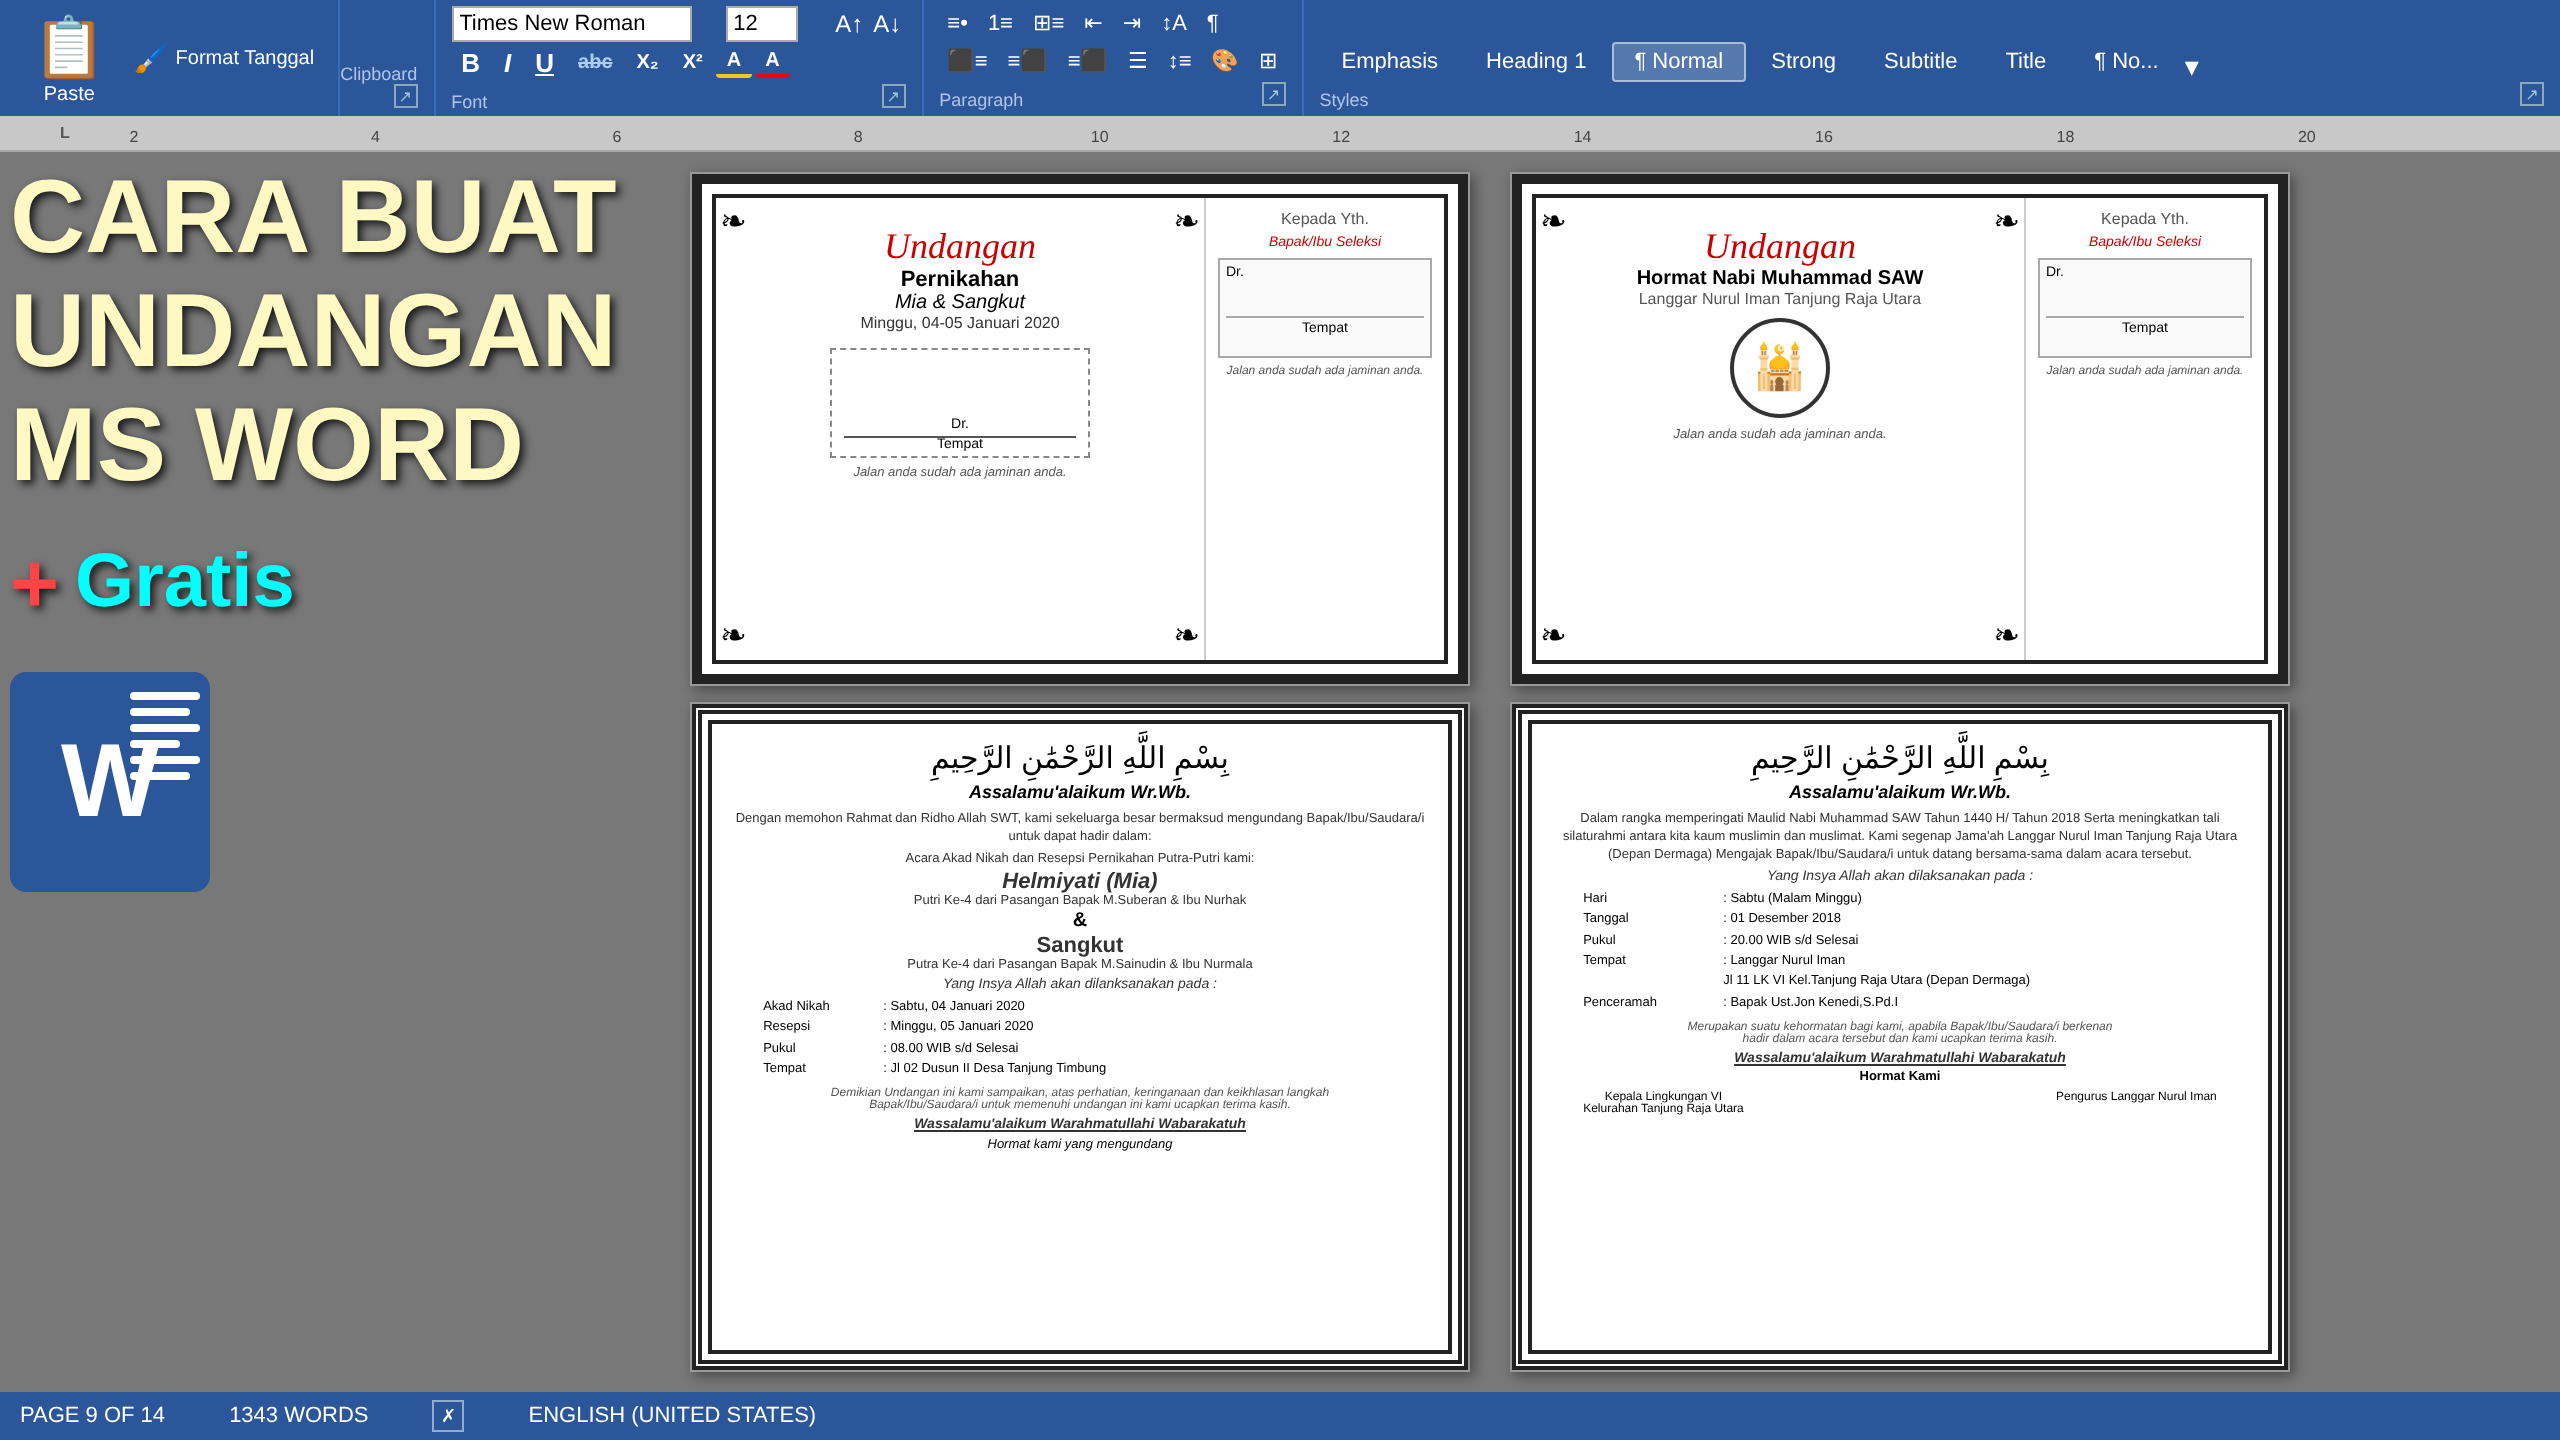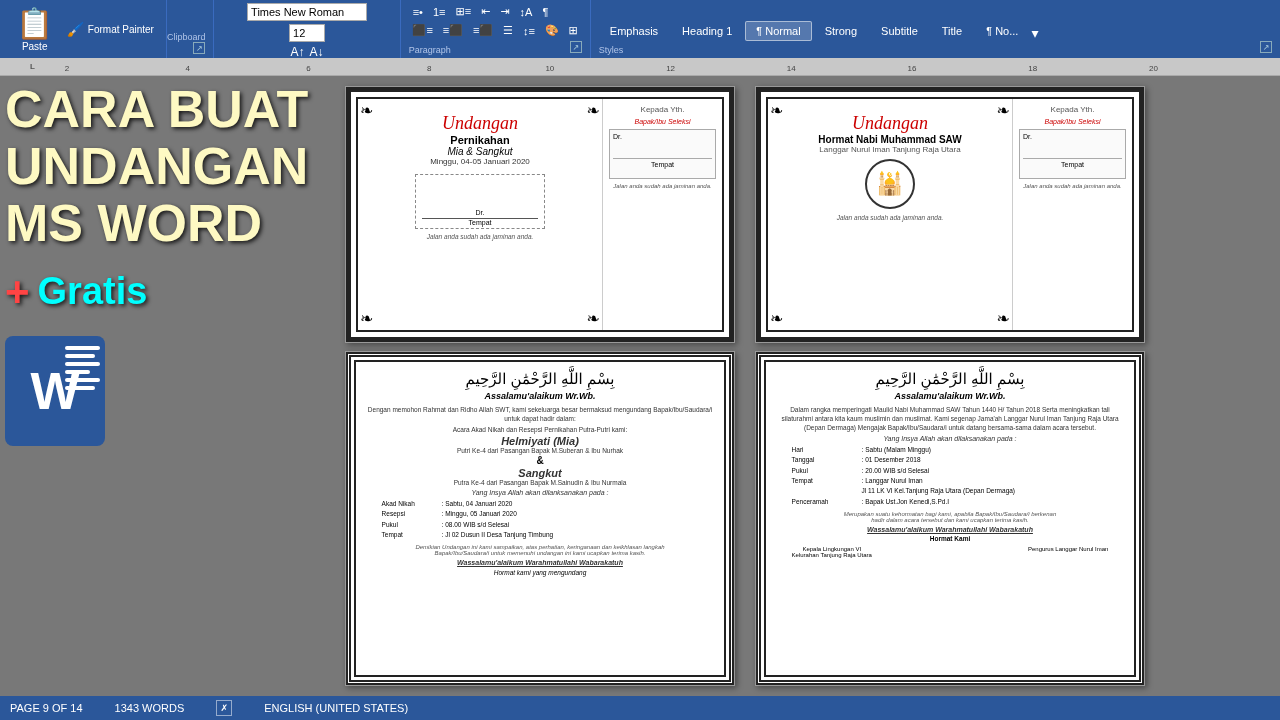--- a/index.html
+++ b/index.html
@@ -27,21 +27,21 @@
     
     .ruler-outer { background: #c8c8c8; height: 18px; display: flex; align-items: center; font-size: 8px; color: #555; padding: 0 30px; border-bottom: 1px solid #aaa; position: relative; }
     .ruler-content { display: flex; align-items: flex-end; height: 100%; flex: 1; position: relative; }
     .ruler-num { position: absolute; font-size: 8px; color: #444; bottom: 2px; transform: translateX(-50%); }
 
     .clipboard-section { display: flex; align-items: center; padding: 2px 8px; gap: 2px; border-right: 1px solid #3a6bbf; }
     .paste-large { display: flex; flex-direction: column; align-items: center; cursor: pointer; padding: 4px 8px; border-radius: 3px; }
     .fp-btn { display: flex; align-items: center; gap: 3px; color: white; font-size: 10px; cursor: pointer; padding: 2px 4px; border-radius: 2px; }
 
     .font-full-section { display: flex; flex-direction: column; gap: 2px; padding: 3px 8px; border-right: 1px solid #3a6bbf; }
-    .font-row1 { display: flex; gap: 3px; align-items: center; flex-direction: column; }
+    .font-row1 { display: flex; gap: 17px; align-items: center; }
     .font-name-input { background: white; border: 1px solid #aaa; width: 120px; height: 18px; font-size: 11px; padding: 0 3px; }
     .font-size-input { background: white; border: 1px solid #aaa; width: 36px; height: 18px; font-size: 11px; padding: 0 3px; }
     .grow-shrink { display: flex; gap: 1px; }
     .gs-btn { color: white; background: transparent; border: none; cursor: pointer; font-size: 12px; padding: 0 2px; }
     .font-row2 { display: flex; gap: 2px; align-items: center; }
     .fmt-btn { color: white; background: transparent; border: none; cursor: pointer; font-size: 13px; font-weight: bold; padding: 1px 5px; border-radius: 2px; }
 
     .para-full-section { display: flex; flex-direction: column; gap: 2px; padding: 3px 8px; border-right: 1px solid #3a6bbf; }
     .al-btn { color: white; background: transparent; border: none; cursor: pointer; font-size: 11px; padding: 2px 4px; }
     .shading-btn { color: white; background: transparent; border: none; cursor: pointer; font-size: 11px; padding: 2px 4px; }
@@ -65,21 +65,21 @@
 <div class="ribbon">
 
   <div class="clipboard-section">
     <div class="paste-large">
       <span style="font-size:30px;">📋</span>
       <span style="color:white;font-size:10px;">Paste</span>
     </div>
     <div style="display:flex;flex-direction:column;gap:3px;">
       <div class="fp-btn">
         <span style="color:#f5c518;font-size:14px;">🖌️</span>
-        <span style="color:white;font-size:10px;">Format Painter</span>
+        <span style="color:white;font-size:10px;">Format Tanggal</span>
       </div>
     </div>
   </div>
   <div style="display:flex;flex-direction:column;align-items:center;justify-content:flex-end;padding-bottom:2px;border-right:1px solid #3a6bbf;padding-right:8px;">
     <span style="font-size:9px;color:#b0c4e8;">Clipboard</span>
     <div class="section-dialog">↗</div>
   </div>
 
   <div class="font-full-section">
     <div class="font-row1">
@@ -243,21 +243,21 @@
       <div class="page page-large">
         <div style="width:100%;height:100%;border:5px double #222;position:relative;">
           <div style="border:2px solid #222;margin:3px;height:calc(100% - 6px);display:flex;flex-direction:column;align-items:center;padding:8px;overflow:hidden;">
             <div style="font-size:15px;text-align:center;margin-bottom:3px;">بِسْمِ اللَّهِ الرَّحْمَٰنِ الرَّحِيمِ</div>
             <div style="font-size:9px;text-align:center;font-style:italic;margin-bottom:4px;font-weight:bold;">Assalamu'alaikum Wr.Wb.</div>
             <div style="font-size:6.5px;text-align:center;line-height:1.4;color:#333;margin-bottom:3px;">Dengan memohon Rahmat dan Ridho Allah SWT, kami sekeluarga besar bermaksud mengundang Bapak/Ibu/Saudara/i untuk dapat hadir dalam:</div>
             <div style="font-size:6.5px;text-align:center;margin-bottom:2px;color:#333;">Acara Akad Nikah dan Resepsi Pernikahan Putra-Putri kami:</div>
             <div style="font-size:11px;font-weight:bold;font-style:italic;color:#333;text-align:center;">Helmiyati (Mia)</div>
             <div style="font-size:6.5px;text-align:center;color:#333;">Putri Ke-4 dari Pasangan Bapak M.Suberan &amp; Ibu Nurhak</div>
             <div style="font-size:10px;font-weight:bold;margin:1px 0;">&amp;</div>
-            <div style="font-size:11px;font-weight:bold;font-style:italic;color:#333;text-align:center;">Sangkut</div>
+            <div style="font-size:11px;font-weight:bold;color:#333;text-align:center;">Sangkut</div>
             <div style="font-size:6.5px;text-align:center;color:#333;margin-bottom:3px;">Putra Ke-4 dari Pasangan Bapak M.Sainudin &amp; Ibu Nurmala</div>
             <div style="font-size:7px;text-align:center;font-style:italic;color:#333;margin-bottom:3px;">Yang Insya Allah akan dilanksanakan pada :</div>
             <div style="width:90%;font-size:6.5px;">
               <div style="display:flex;line-height:1.6;">
                 <span style="width:60px;">Akad Nikah</span>
                 <span>: Sabtu, 04 Januari 2020</span>
               </div>
               <div style="display:flex;line-height:1.6;">
                 <span style="width:60px;">Resepsi</span>
                 <span>: Minggu, 05 Januari 2020</span>

